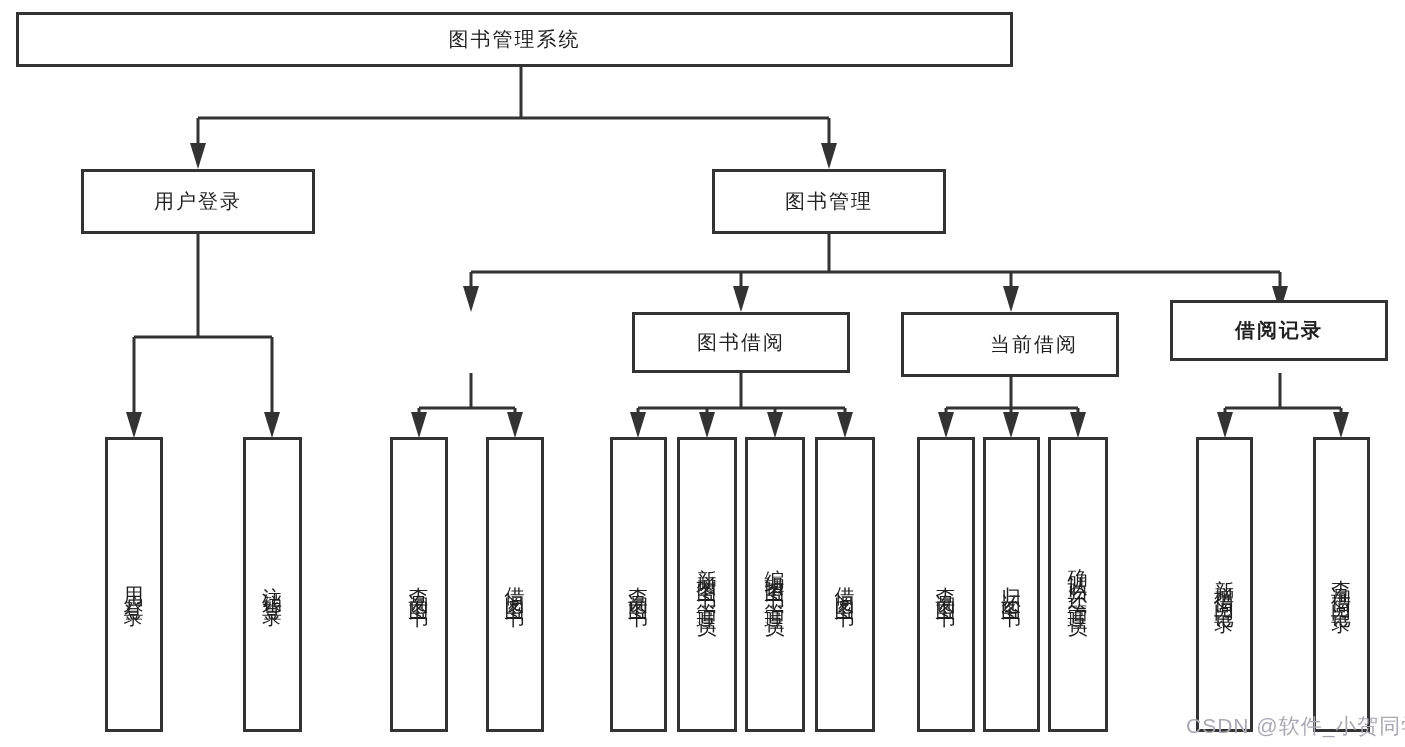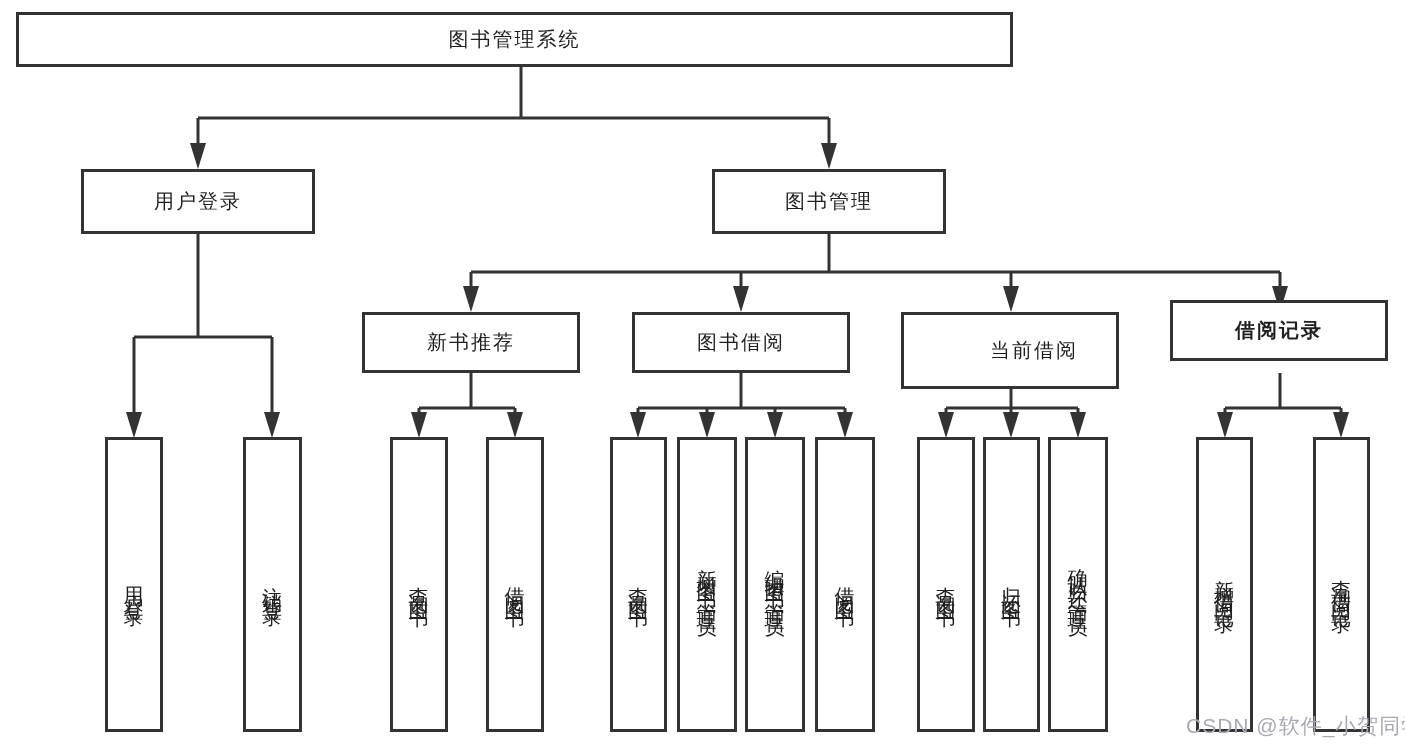--- a/index.html
+++ b/index.html
@@ -142,27 +142,24 @@
     <span>图书管理系统</span>
   </div>
 
   <div class="node h-node" style="left:81px; top:169px; width:234px; height:65px;">
     <span>用户登录</span>
   </div>
   <div class="node h-node" style="left:712px; top:169px; width:234px; height:65px;font-family:Liberation Serif, serif;">
     <span>图书管理</span>
   </div>
 
-  <div class="node h-node" style="left:362px; top:312px; width:218px; height:61px;">
-    <span>新书推荐</span>
-  </div>
   <div class="node h-node" style="left:632px; top:312px; width:218px; height:61px;">
     <span>图书借阅</span>
   </div>
-  <div class="node h-node" style="left:901px; top:312px; width:218px; height:77px;padding-left:48px;">
+  <div class="node h-node" style="left:901px; top:312px; width:218px; height:65px;padding-left:48px;">
     <span>当前借阅</span>
   </div>
   <div class="node h-node" style="left:1170px; top:300px; width:218px; height:61px;font-weight:bold;">
     <span>借阅记录</span>
   </div>
 
   <div class="node leaf" style="left:105px; width:58px;">
     <span class="v-label">用户登录</span>
   </div>
   <div class="node leaf" style="left:243px; width:59px;">

